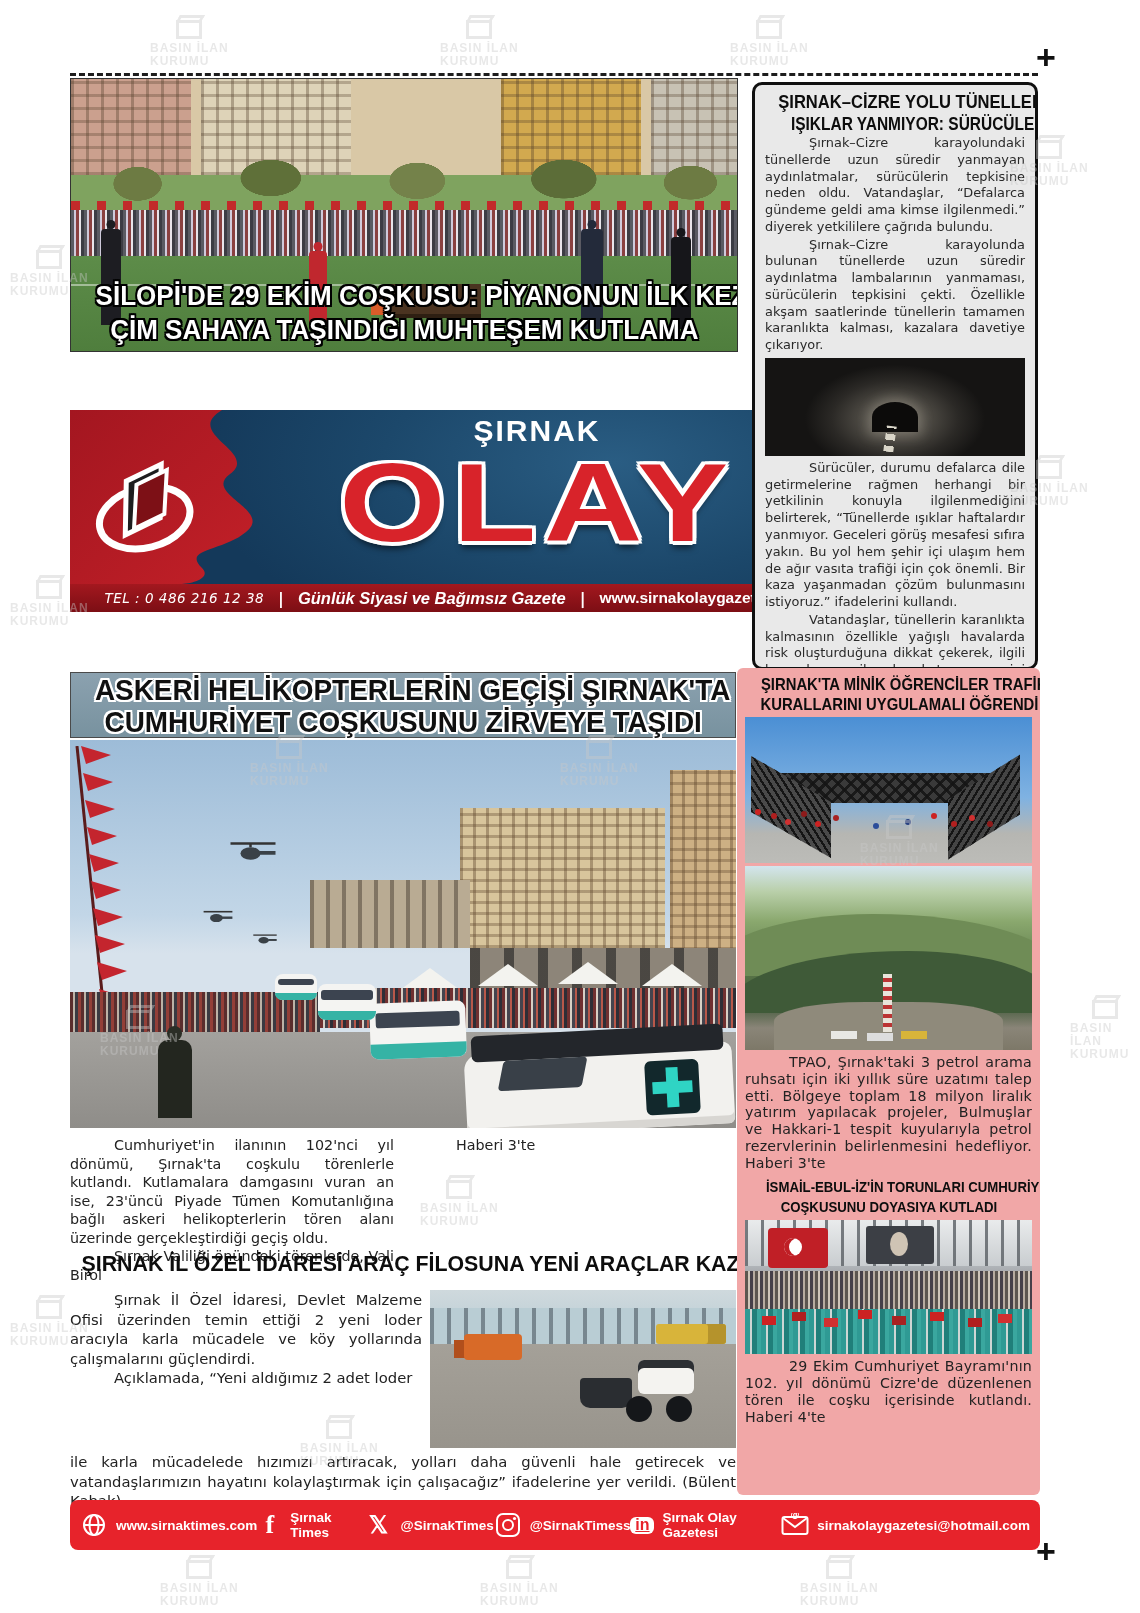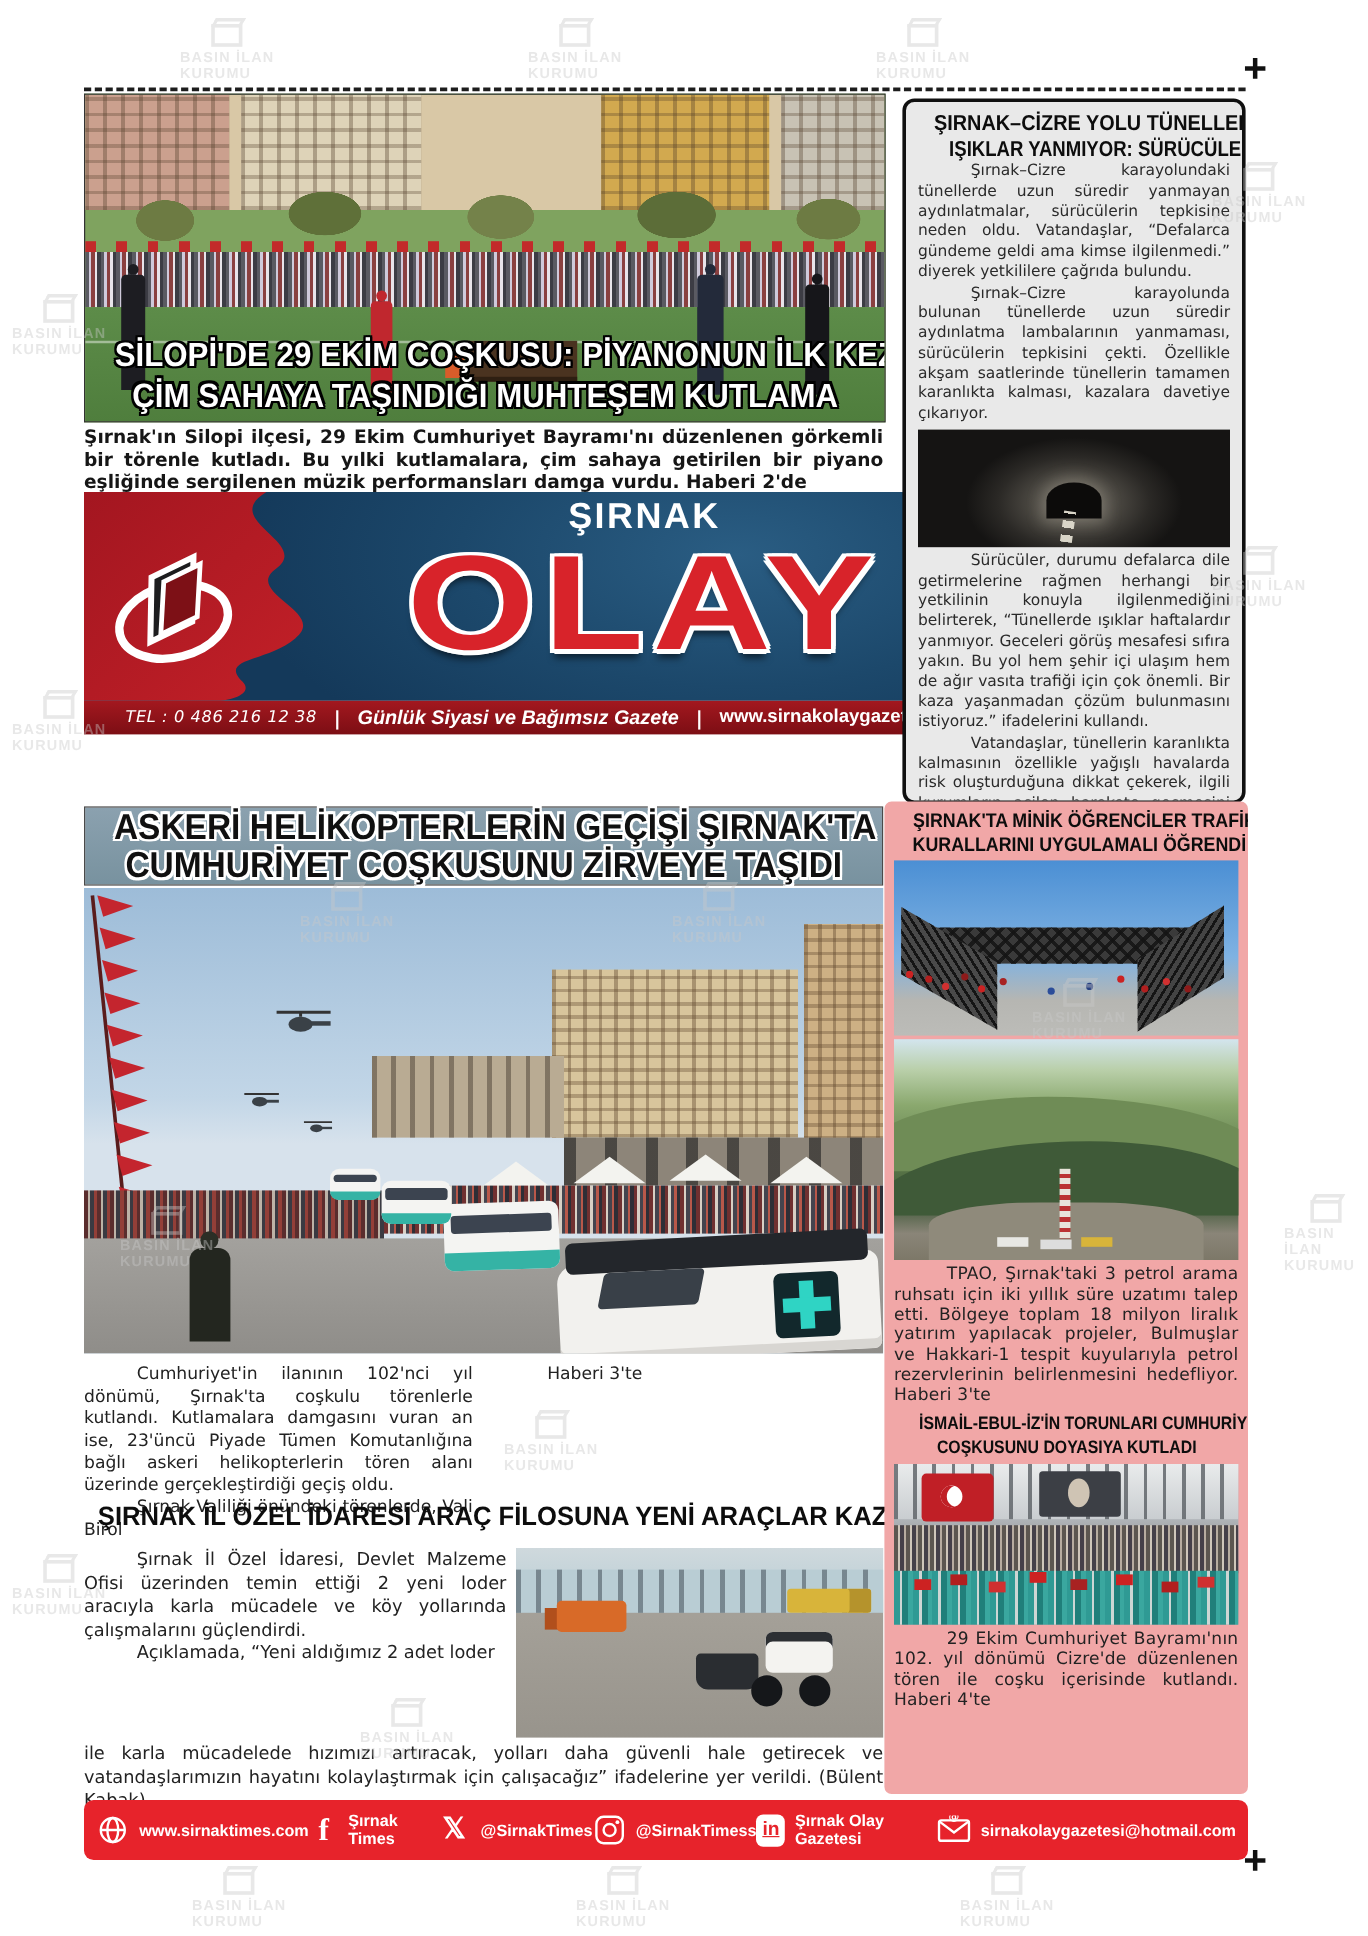--- a/index.html
+++ b/index.html
@@ -187,21 +187,21 @@
       box-shadow:30px -4px 0 #b11f1f,62px 2px 0 #d03030,96px -6px 0 #c22,130px 0 0 #a82222,168px -4px 0 #c22,206px 2px 0 #b11f1f,236px -2px 0 #d03030;}
 
   
   #footer-bar{left:70px;top:1500px;width:970px;height:50px;background:#e7232b;border-radius:8px;
       display:flex;align-items:center;justify-content:space-around;color:#fff;padding:0 10px;box-sizing:border-box;}
   .f-item{display:flex;align-items:center;gap:8px;font-family:"Liberation Sans",sans-serif;font-weight:800;font-size:13.5px;}
   .f-icon{width:28px;height:28px;display:flex;align-items:center;justify-content:center;}
   .f-icon svg{display:block;}
   .f-letter{font-size:26px;font-weight:900;line-height:1;font-family:"Liberation Serif",serif;}
   .f-x{font-size:24px;font-weight:900;line-height:1;font-family:"Liberation Sans",sans-serif;}
-  .f-in{width:27px;height:27px;background:#fff;border-radius:6px;color:#e7232b;font-weight:900;font-size:16px;
+  .f-in{width:27px;height:17px;background:#fff;border-radius:6px;color:#e7232b;font-weight:900;font-size:16px;
         display:flex;align-items:center;justify-content:center;font-family:"Liberation Sans",sans-serif;text-decoration:underline;}
 </style>
 </head>
 <body>
 
 <div id="page">
 
   <div class="abs" id="dashline"></div>
   <div class="abs cropmark" style="left:1036px;top:38px;">+</div>
   <div class="abs cropmark" style="left:1036px;top:1532px;">+</div>
@@ -221,21 +221,20 @@
     <div class="fig" style="left:238px;top:172px;width:18px;height:76px;background:#c0272e;"></div>
     <div class="fig" style="left:510px;top:150px;width:22px;height:100px;background:#232a3a;"></div>
     <div class="fig" style="left:600px;top:158px;width:20px;height:92px;background:#16161a;"></div>
     <div class="sp-piano"></div>
     <div class="sp-chair"></div>
     <div class="abs hl stroke-black" id="silopi-headline">
       <div><span class="cond">SİLOPİ'DE 29 EKİM COŞKUSU: PİYANONUN İLK KEZ</span></div>
       <div><span class="cond">ÇİM SAHAYA TAŞINDIĞI MUHTEŞEM KUTLAMA</span></div>
     </div>
   </div>
-  <p class="abs just" id="lead-silopi">Şırnak'ın Silopi ilçesi, 29 Ekim Cumhuriyet Bayramı'nı düzenlenen görkemli bir törenle kutladı. Bu yılki kutlamalara, çim sahaya getirilen bir piyano eşliğinde sergilenen müzik performansları damga vurdu. Haberi 2'de</p>
 
   <div class="abs" id="masthead">
     <div class="mast-blue"></div>
     <svg id="mast-shape" width="280" height="174" viewBox="0 0 280 174">
       <defs>
         <linearGradient id="redg" x1="0" y1="0" x2="1" y2="1">
           <stop offset="0" stop-color="#a31620"></stop>
             <stop offset="1" stop-color="#c32028"></stop>
         </linearGradient>
       </defs>

